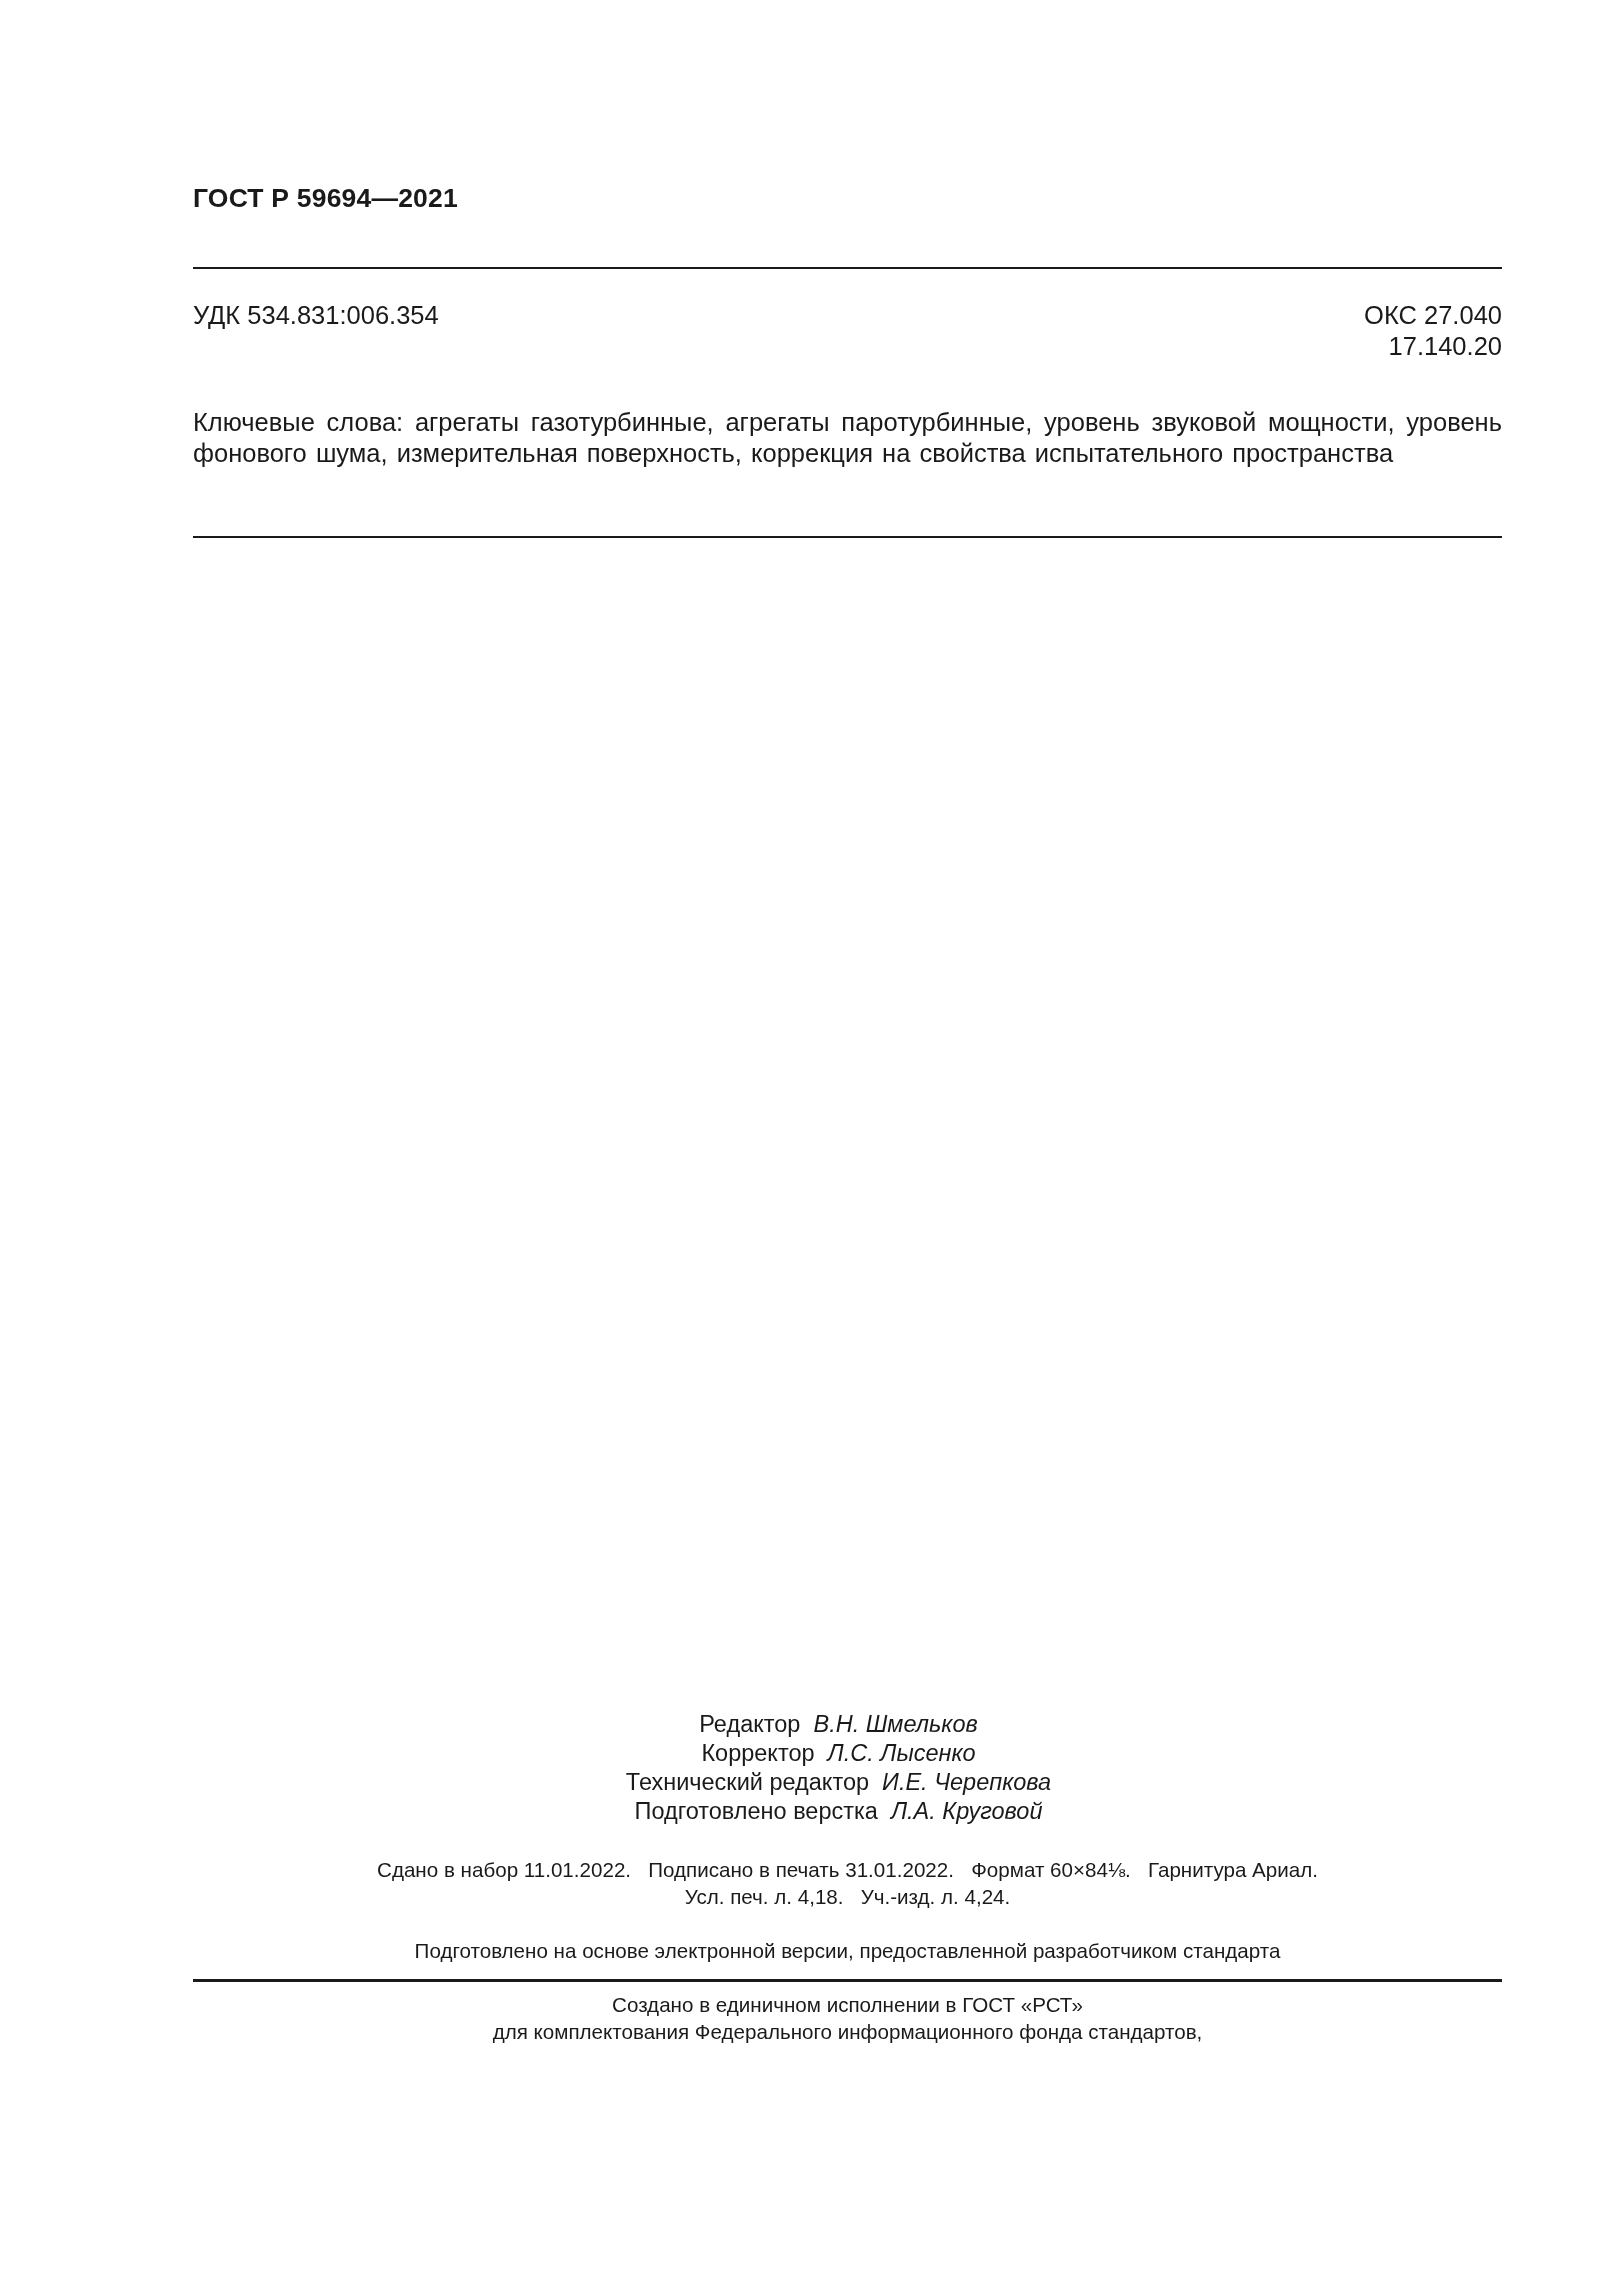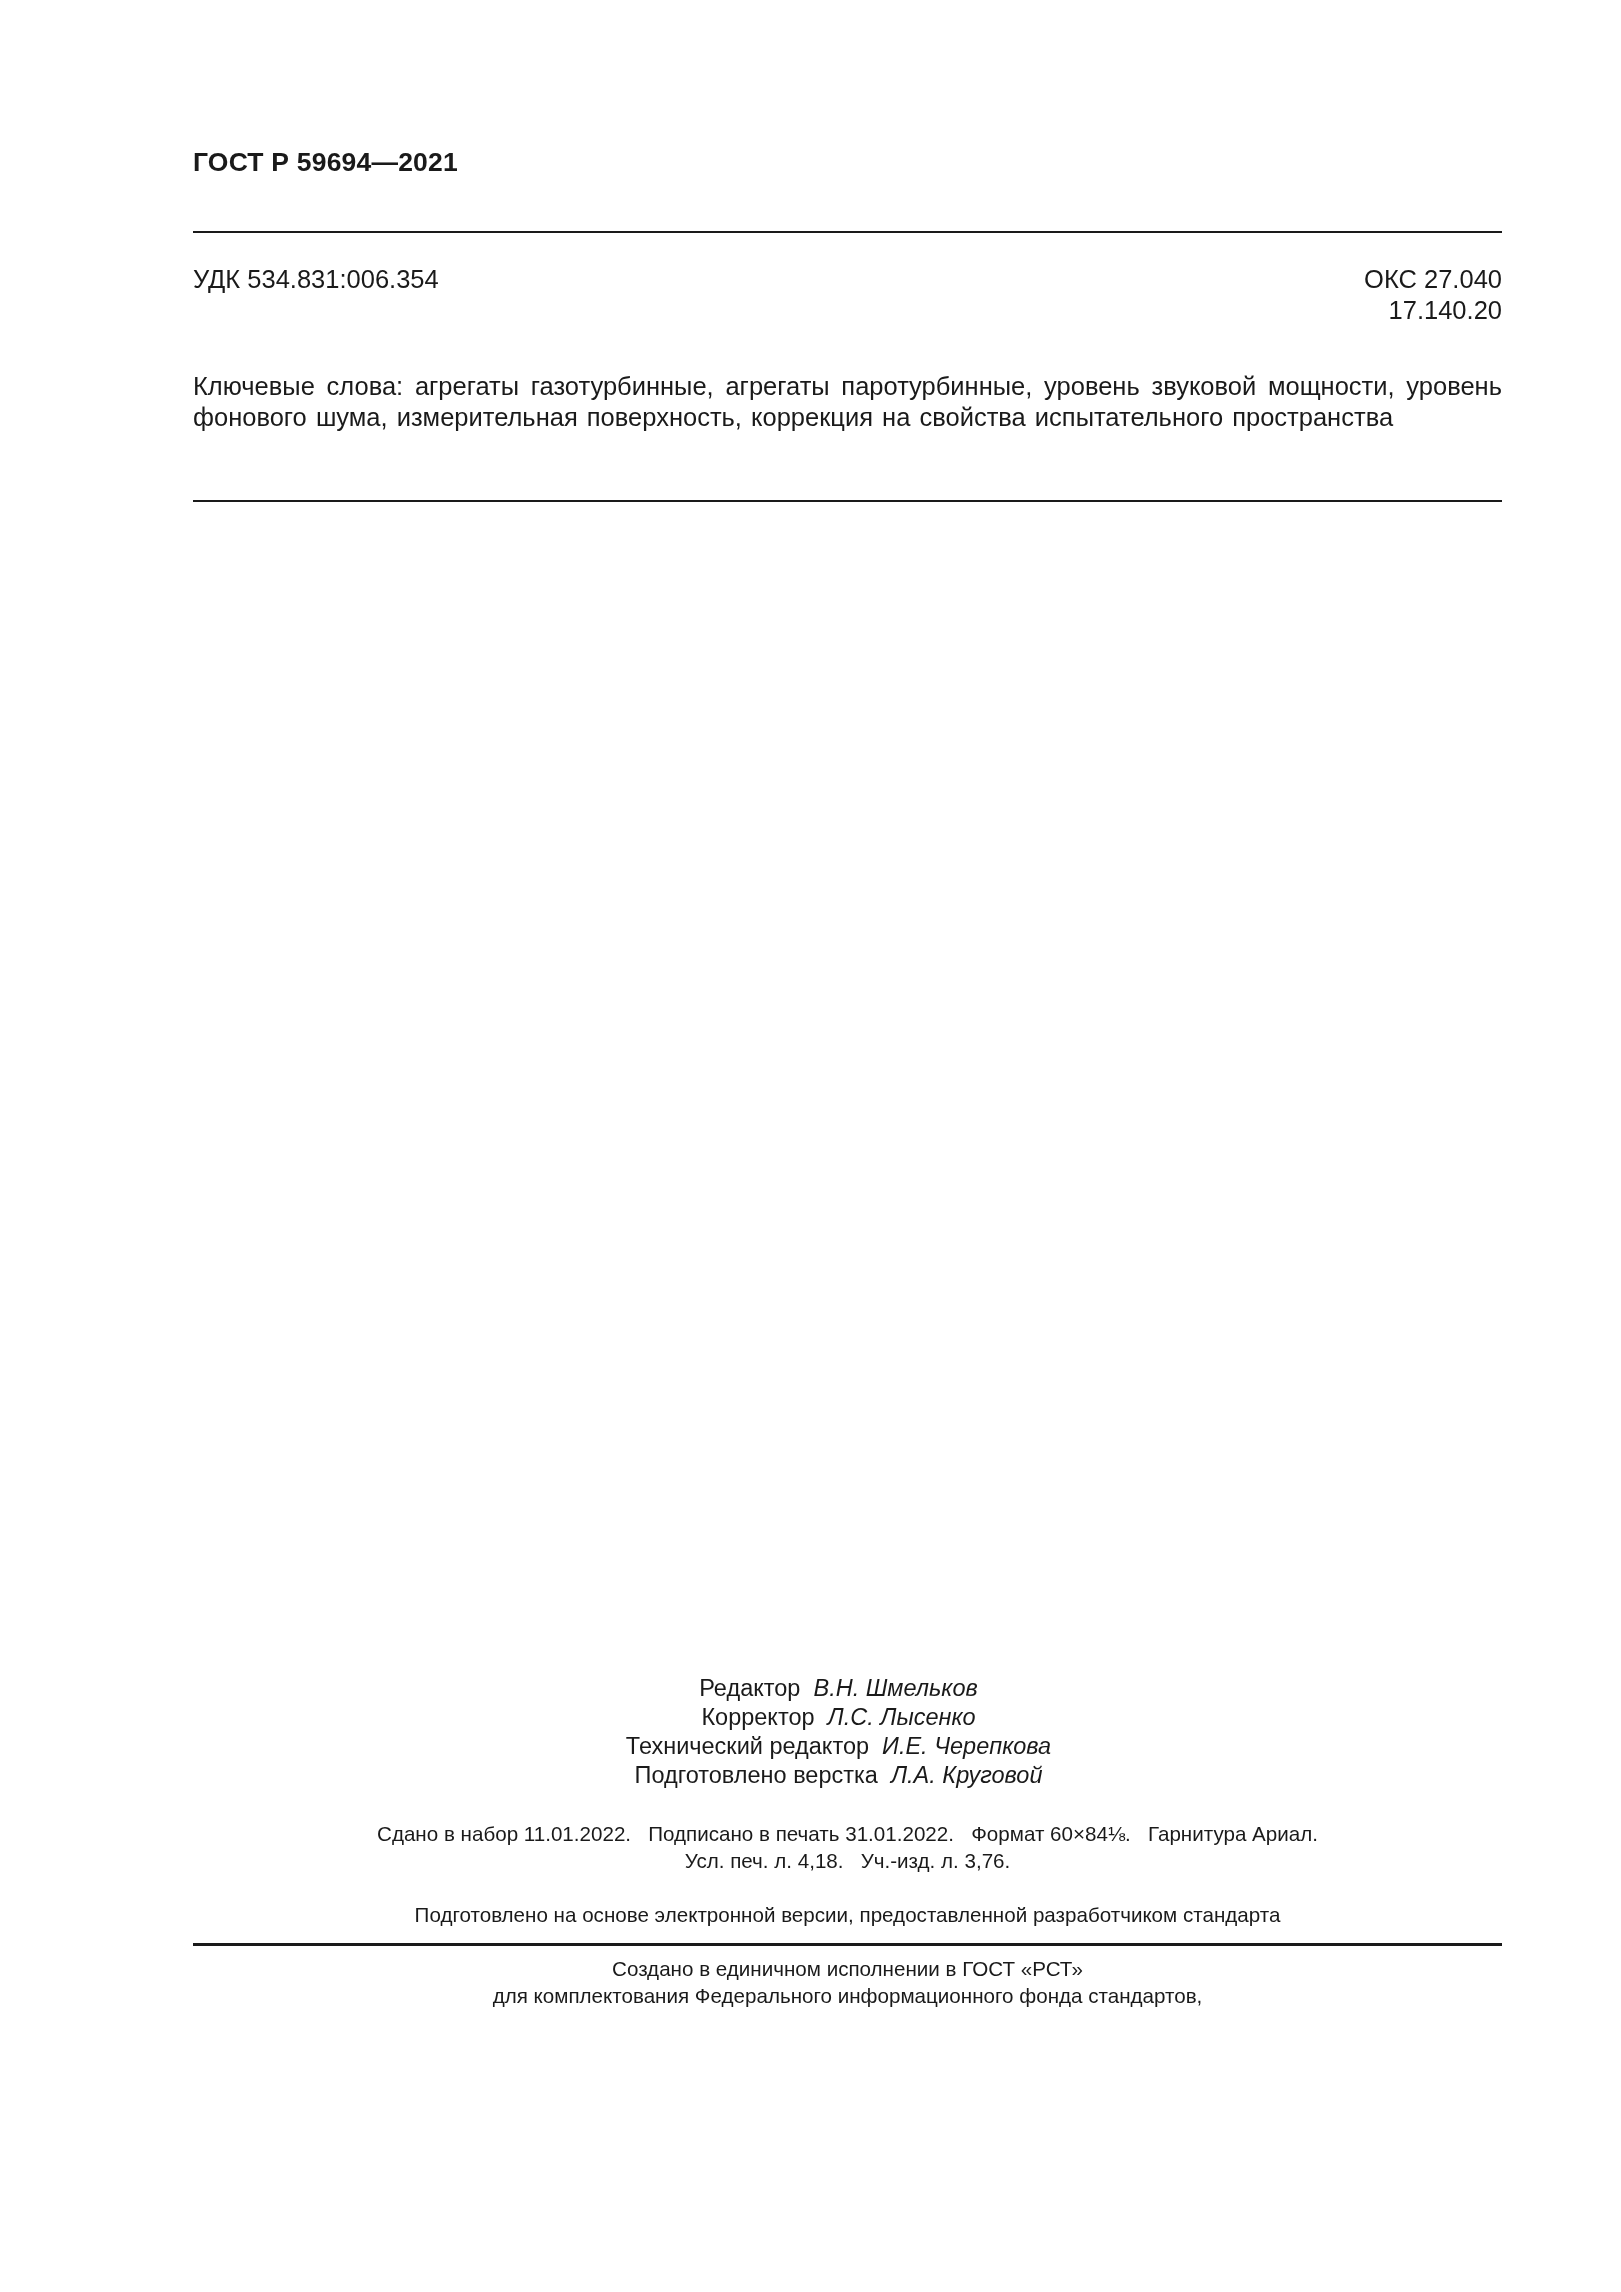--- a/index.html
+++ b/index.html
@@ -15,21 +15,21 @@
       color: #1a1a1a;
       font-family: "Liberation Sans", sans-serif;
     }
     .page {
       position: absolute;
       left: 0; top: 0;
       width: 1621px;
       height: 2293px;
       background: #ffffff;
     }
-    .abs { position: absolute; }
+    .abs { position: absolute; margin-top: 36px; }
 
     .doc-title {
       left: 193px;
       top: 147px;
       font-size: 26.5px;
       font-weight: bold;
       line-height: 31px;
       white-space: nowrap;
       letter-spacing: 0.2px;
     }
@@ -143,21 +143,21 @@
       <span class="name">И.Е. Черепкова</span>
     </div>
     <div class="row">
       <span>Подготовлено верстка</span>&nbsp;
       <span class="name">Л.А. Круговой</span>
     </div>
   </div>
 
   <div class="abs imprint">
     <div class="row">Сдано в набор 11.01.2022.   Подписано в печать 31.01.2022.   Формат 60×84⅛.   Гарнитура Ариал.</div>
-    <div class="row">Усл. печ. л. 4,18.   Уч.-изд. л. 3,76.</div>
+    <div class="row">Усл. печ. л. 4,18.   Уч.-изд. л. 4,24.</div>
   </div>
 
   <div class="abs prepared">Подготовлено на основе электронной версии, предоставленной разработчиком стандарта</div>
 
   <div class="abs rule thick" style="top:1943px;"></div>
 
   <div class="abs footer">
     <div class="row">Создано в единичном исполнении в ГОСТ «РСТ»</div>
     <div class="row">для комплектования Федерального информационного фонда стандартов,</div>
   </div>

